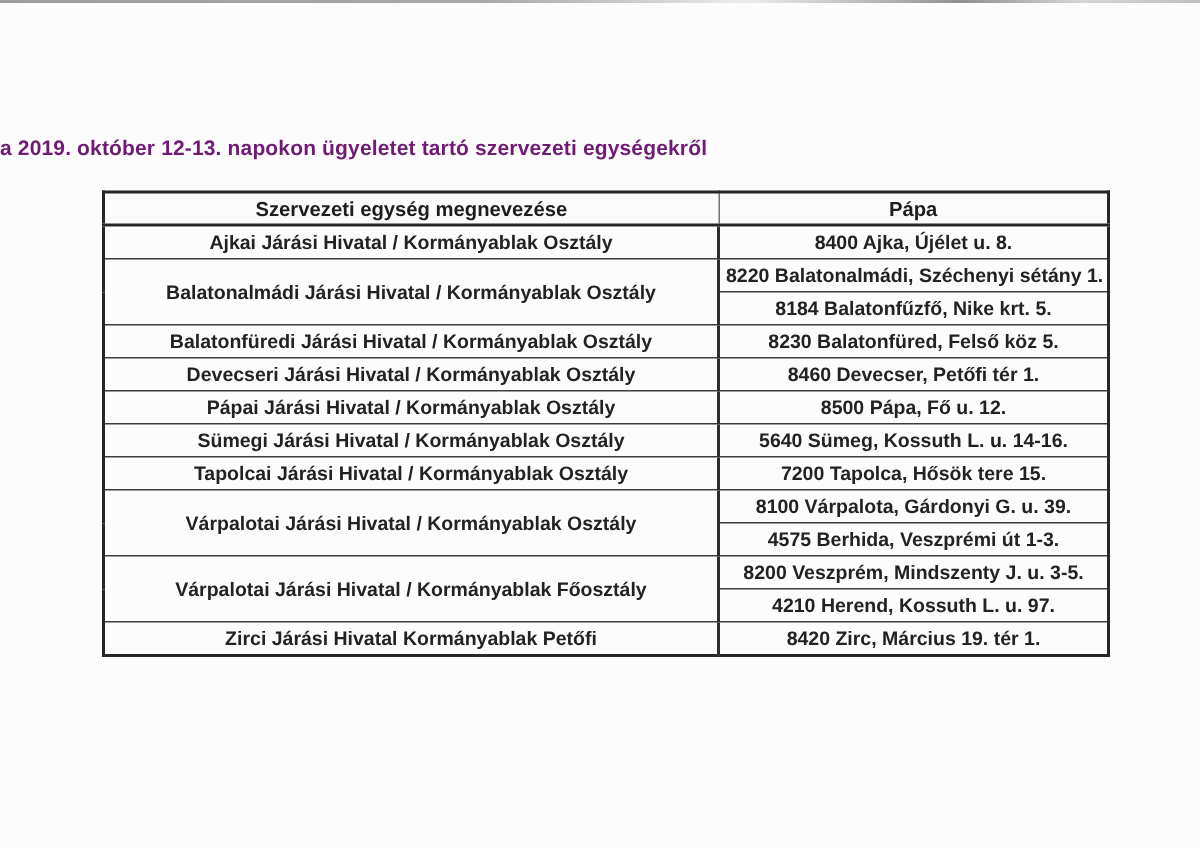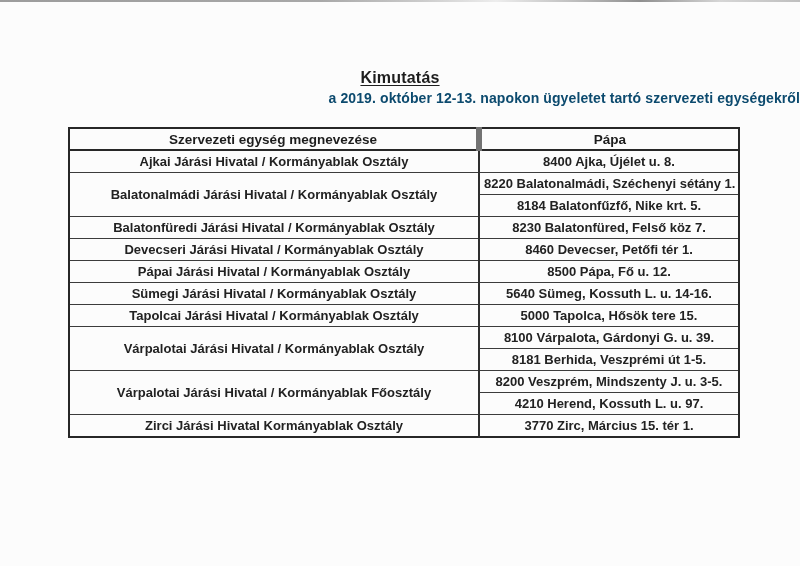--- a/index.html
+++ b/index.html
@@ -42,25 +42,25 @@
     color: #1d1d1d;
     text-decoration: underline;
     text-underline-offset: 2px;
     letter-spacing: 0.2px;
   }
   .subtitle {
     position: absolute;
     top: 90px;
     left: 0;
     width: 100%;
-    text-align: right;
+    text-align: left;
     font-size: 14px;
     line-height: 17px;
     font-weight: bold;
-    color: #0c4a6e;
+    color: #701a75;
     letter-spacing: 0.1px;
   }
   table.report-table {
     position: absolute;
     left: 68px;
     top: 127px;
     width: 670px;
     border-collapse: collapse;
     table-layout: fixed;
     border: 2px solid #272727;
@@ -84,32 +84,31 @@
     color: #1d1d1d;
   }
   .report-table td {
     font-size: 13px;
     height: 21px;
   }
   .report-table td.unit-cell {
     border-right: 2px solid #2e2e2e;
   }
   .report-table th.col-unit {
-    border-right: 6px solid #737373;
+    border-right: 1px solid #737373;
     margin-left: 42px;
   }
 </style>
 </head>
 <body>
 
 <div class="page">
 
   <div class="scan-edge"></div>
 
-  <h1 class="title">Kimutatás</h1>
   <div class="subtitle">a 2019. október 12-13. napokon ügyeletet tartó szervezeti egységekről</div>
 
   <table class="report-table">
     <colgroup>
       <col style="width:410px">
       <col style="width:260px">
     </colgroup>
     <thead>
       <tr>
         <th class="col-unit">Szervezeti egység megnevezése</th>
@@ -123,52 +122,52 @@
       </tr>
       <tr>
         <td class="unit-cell" rowspan="2">Balatonalmádi Járási Hivatal / Kormányablak Osztály</td>
         <td class="addr-cell">8220 Balatonalmádi, Széchenyi sétány 1.</td>
       </tr>
       <tr>
         <td class="addr-cell">8184 Balatonfűzfő, Nike krt. 5.</td>
       </tr>
       <tr>
         <td class="unit-cell">Balatonfüredi Járási Hivatal / Kormányablak Osztály</td>
-        <td class="addr-cell">8230 Balatonfüred, Felső köz 7.</td>
+        <td class="addr-cell">8230 Balatonfüred, Felső köz 5.</td>
       </tr>
       <tr>
         <td class="unit-cell">Devecseri Járási Hivatal / Kormányablak Osztály</td>
         <td class="addr-cell">8460 Devecser, Petőfi tér 1.</td>
       </tr>
       <tr>
         <td class="unit-cell">Pápai Járási Hivatal / Kormányablak Osztály</td>
         <td class="addr-cell">8500 Pápa, Fő u. 12.</td>
       </tr>
       <tr>
         <td class="unit-cell">Sümegi Járási Hivatal / Kormányablak Osztály</td>
         <td class="addr-cell">5640 Sümeg, Kossuth L. u. 14-16.</td>
       </tr>
       <tr>
         <td class="unit-cell">Tapolcai Járási Hivatal / Kormányablak Osztály</td>
-        <td class="addr-cell">5000 Tapolca, Hősök tere 15.</td>
+        <td class="addr-cell">7200 Tapolca, Hősök tere 15.</td>
       </tr>
       <tr>
         <td class="unit-cell" rowspan="2">Várpalotai Járási Hivatal / Kormányablak Osztály</td>
         <td class="addr-cell">8100 Várpalota, Gárdonyi G. u. 39.</td>
       </tr>
       <tr>
-        <td class="addr-cell">8181 Berhida, Veszprémi út 1-5.</td>
+        <td class="addr-cell">4575 Berhida, Veszprémi út 1-3.</td>
       </tr>
       <tr>
         <td class="unit-cell" rowspan="2">Várpalotai Járási Hivatal / Kormányablak Főosztály</td>
         <td class="addr-cell">8200 Veszprém, Mindszenty J. u. 3-5.</td>
       </tr>
       <tr>
         <td class="addr-cell">4210 Herend, Kossuth L. u. 97.</td>
       </tr>
       <tr>
-        <td class="unit-cell">Zirci Járási Hivatal Kormányablak Osztály</td>
-        <td class="addr-cell">3770 Zirc, Március 15. tér 1.</td>
+        <td class="unit-cell">Zirci Járási Hivatal Kormányablak Petőfi</td>
+        <td class="addr-cell">8420 Zirc, Március 19. tér 1.</td>
       </tr>
     </tbody>
   </table>
 
 </div>
 
 </body></html>

